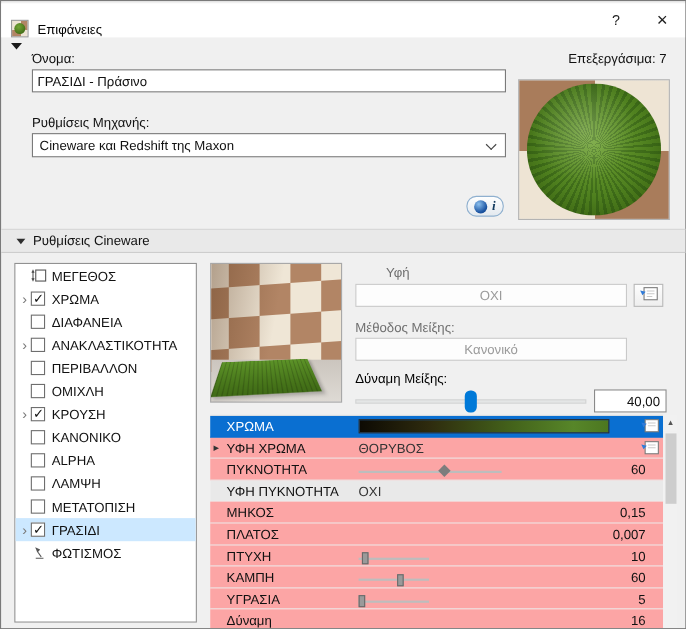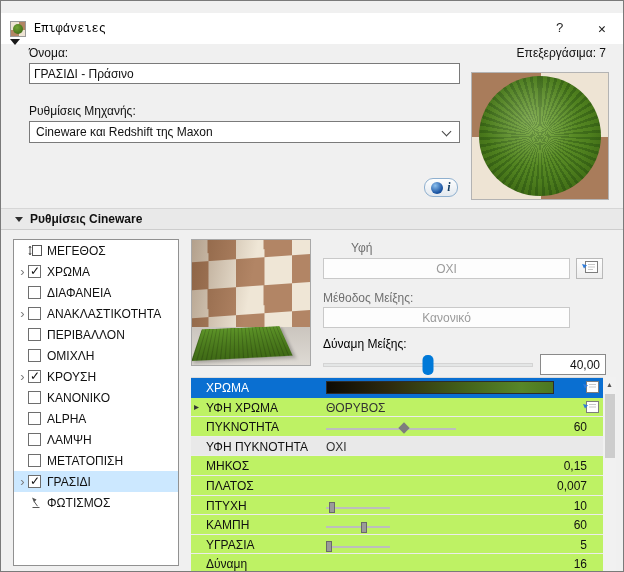--- a/index.html
+++ b/index.html
@@ -1,21 +1,21 @@
 <!DOCTYPE html>
 <html><head>
 <meta charset="utf-8">
 <style>
   *{box-sizing:border-box;margin:0;padding:0;}
   html,body{width:624px;height:572px;}
   body{font-family:"Liberation Sans",sans-serif;font-size:12px;color:#111;background:#fff;}
   .window{position:relative;width:624px;height:572px;background:#f0f0f0;border:1px solid #7a7a7a;overflow:hidden;}
 
   
-  .titlebar{position:absolute;left:0;top:12px;width:100%;height:31px;background:#fff;display:flex;align-items:center;font-family:Liberation Mono, monospace;}
+  .titlebar{position:absolute;left:0;top:2px;width:100%;height:31px;background:#fff;display:flex;align-items:flex-end;}
   .title-icon{width:16px;height:16px;margin:0 8px 0 9px;position:relative;flex:none;
     background:repeating-conic-gradient(#b28565 0% 25%, #eee4d4 0% 50%) 0 0/16px 16px;border:1px solid #9a9a9a;}
   .title-icon::after{content:"";position:absolute;inset:2px;border-radius:50%;
     background:radial-gradient(circle at 40% 35%, #74a637, #3f6a15 80%);}
   .title-text{font-size:12px;color:#000;}
   .title-spacer{flex:1;}
   .tb-btn{width:42px;height:31px;display:flex;align-items:center;justify-content:center;font-size:13px;color:#222;cursor:default;}
 
   .top-caret{position:absolute;left:9px;top:38px;width:0;height:0;
     border-left:5px solid transparent;border-right:5px solid transparent;border-top:6px solid #1a1a1a;}
@@ -44,21 +44,21 @@
     background:
       radial-gradient(circle at 42% 35%, rgba(255,255,255,0.18), transparent 45%),
       repeating-conic-gradient(from 0deg at 50% 50%, rgba(15,50,8,0.28) 0deg 3deg, transparent 3deg 7deg),
       radial-gradient(circle at 50% 45%, #6fa234, #4e7f1e 55%, #3f6a15 78%, #33570e 96%);}
 
   
   .section-header{position:absolute;left:0;top:207px;width:624px;height:22px;background:#e9e9e9;
     border-top:1px solid #d6d6d6;border-bottom:1px solid #cdcdcd;display:flex;align-items:center;}
   .sh-caret{width:0;height:0;border-left:4px solid transparent;border-right:4px solid transparent;border-top:5px solid #2e2e2e;
     margin:0 7px 0 14px;}
-  .sh-title{font-weight:bold;}
+  .sh-title{font-weight:normal;}
 
   
   .channels{position:absolute;left:12px;top:238px;width:166px;height:327px;background:#fff;border:1px solid #919191;overflow:hidden;}
   .ch-item{height:21px;display:flex;align-items:center;padding-left:3px;}
   .ch-item.selected{background:#cce8ff;}
   .ch-chev{width:11px;color:#7a7a7a;font-size:13px;line-height:1;visibility:hidden;text-align:center;flex:none;}
   .ch-chev.show{visibility:visible;}
   .ch-chev::before{content:"›";}
   .ch-check{width:13px;height:13px;border:1px solid #6e6e6e;background:#fff;margin-right:6px;position:relative;flex:none;}
   .ch-check.checked::before{content:"✓";position:absolute;left:1px;top:-2px;font-size:12px;color:#111;}
@@ -86,21 +86,21 @@
   .mix-btn{left:322px;top:306px;width:247px;}
   .strength-label{position:absolute;left:322px;top:336px;color:#000;}
   .slider{position:absolute;left:322px;top:353px;width:210px;height:22px;}
   .slider-track{position:absolute;left:0;top:9px;width:100%;height:4px;background:#e4e6e6;border:1px solid #d4d4d4;}
   .slider-thumb{position:absolute;top:1px;width:11px;height:20px;border-radius:5px;background:#0079d8;transform:translateX(-50%);}
   .strength-value{position:absolute;left:539px;top:353px;width:66px;height:21px;border:1px solid #8a8a8a;background:#fff;
     display:flex;align-items:center;justify-content:flex-end;padding-right:5px;}
 
   
   .params{position:absolute;left:190px;top:376px;width:412px;height:196px;background:#fff;overflow:hidden;border-top:1px solid #dcdcdc;}
-  .prow{position:relative;height:19.6px;border-bottom:1px solid #ececec;background:#bef264;}
+  .prow{position:relative;height:19.6px;border-bottom:1px solid #ececec;background:#fca5a5;}
   .prow.selected{background:#0a6fd1;border-bottom-color:#0a6fd1;color:#fff;}
   .prow.shaded{background:#e9e9e9;}
   .plabel{position:absolute;left:15px;top:3px;white-space:nowrap;}
   .pchev{position:absolute;left:3px;top:3.5px;width:10px;color:#333;font-size:10px;visibility:hidden;}
   .pchev.show{visibility:visible;}
   .pchev::before{content:"▸";}
   .pval-left{position:absolute;left:135px;top:3px;color:#333;}
   .pval-right{position:absolute;right:16px;top:3px;}
   .gradientbar{position:absolute;left:135px;top:3px;width:228px;height:13px;border:1px solid #2c2c2c;
     background:linear-gradient(90deg,#0d0a03,#2e2b0e 28%,#44641b 62%,#578629 86%,#4c7720);}

